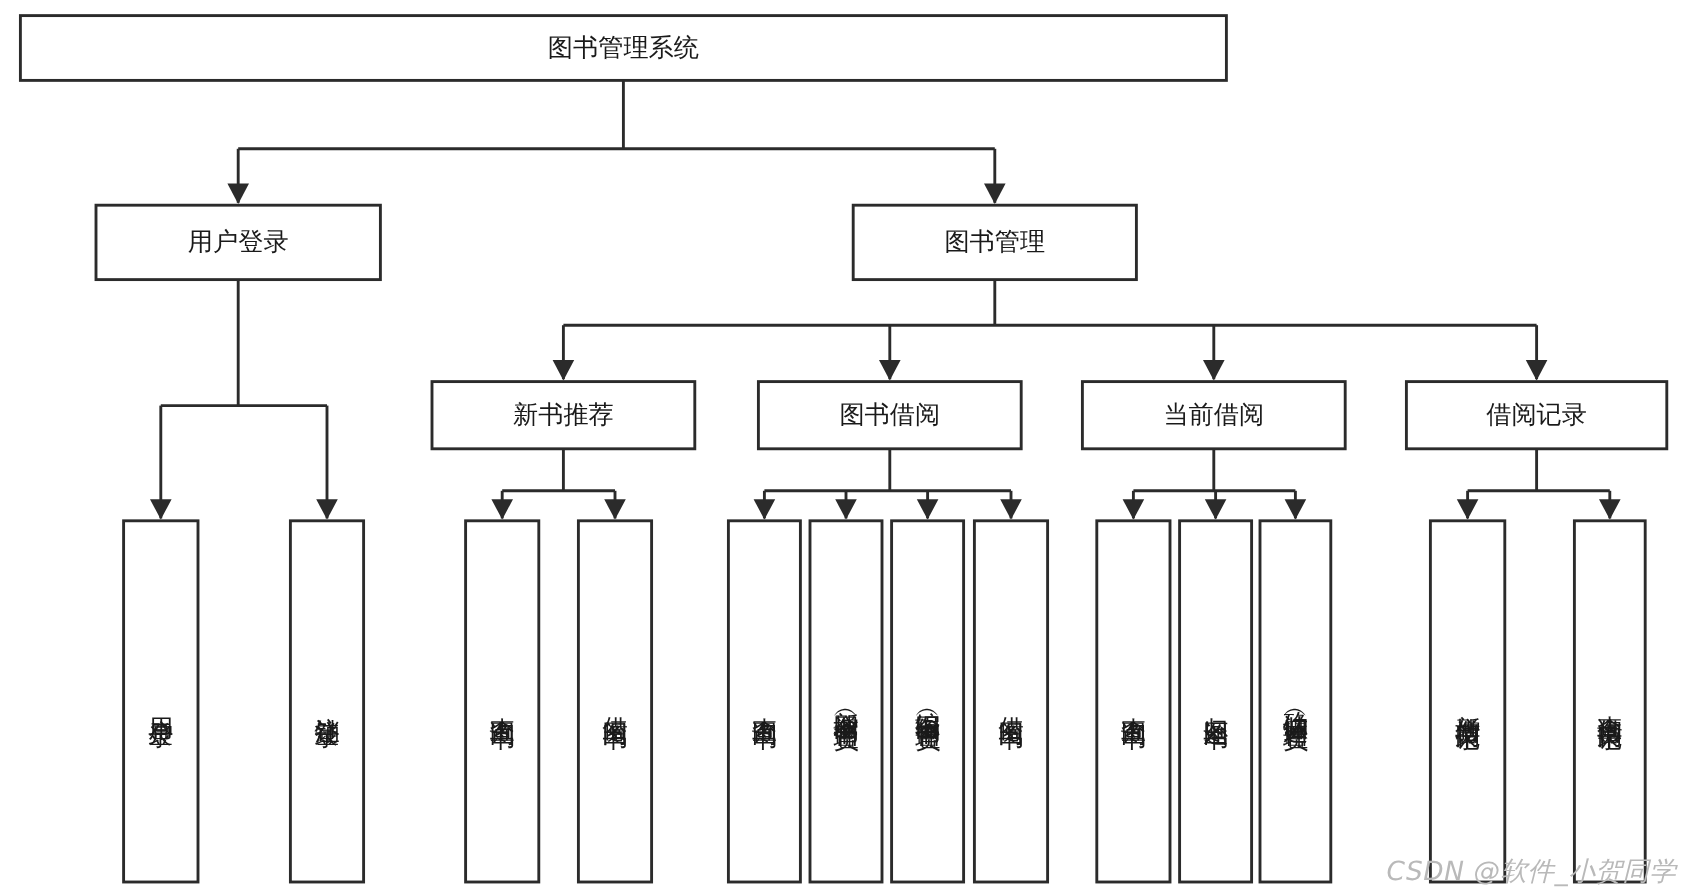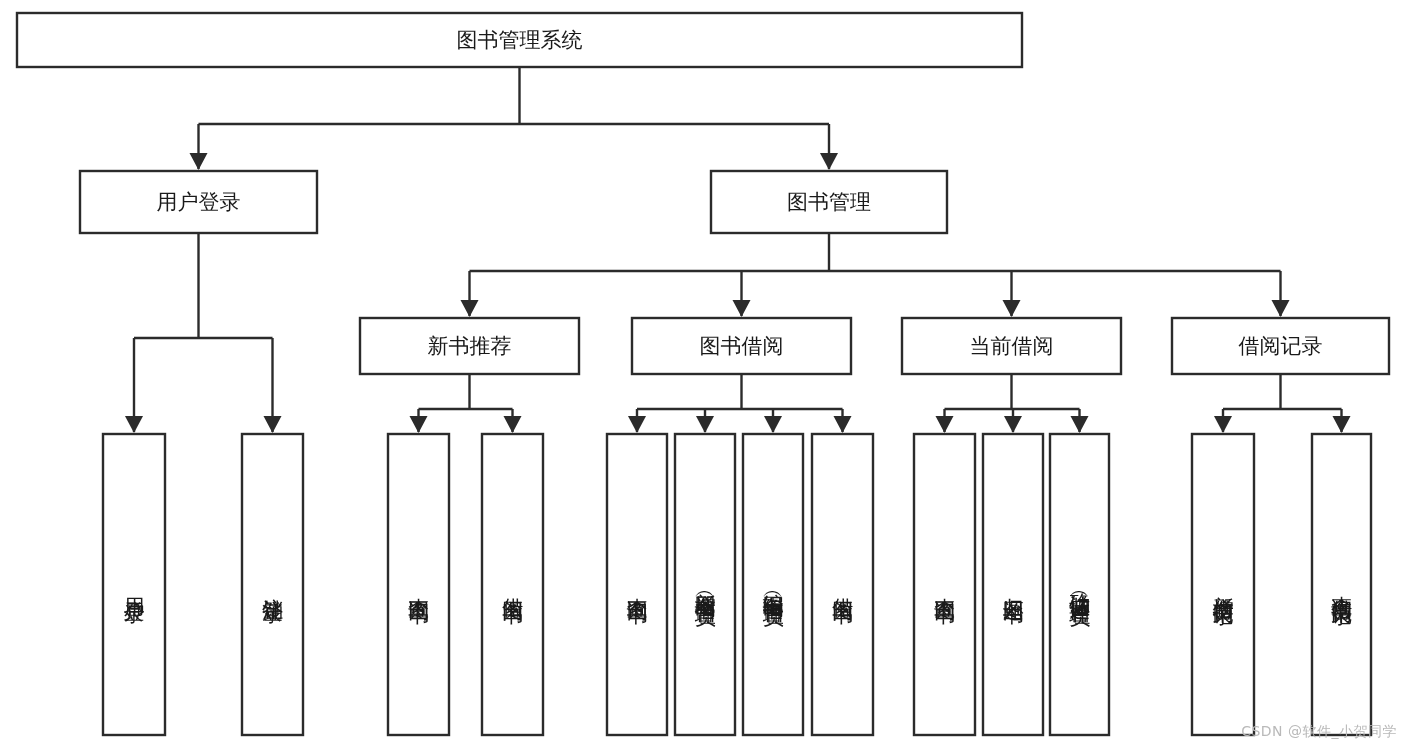--- a/index.html
+++ b/index.html
@@ -60,24 +60,25 @@
     justify-content: center;
     text-align: center;
     white-space: nowrap;
     user-select: none;
   }
   .watermark {
     position: absolute;
     right: 8px;
     bottom: 6px;
     font-family: "DejaVu Sans", "Liberation Sans", sans-serif;
-    font-size: 14px;
+    font-size: 22px;
     color: #b9b9b9;
     white-space: nowrap;
     letter-spacing: 0.5px;
+    font-style: italic;
   }
 </style>
 </head>
 <body>
 
 <div id="stage">
 
   <svg id="diagram-svg" viewBox="0 0 1405 747">
     <g id="connectors-layer">
         <path d="M 519.5 67 L 519.5 124" class="connector"></path>

